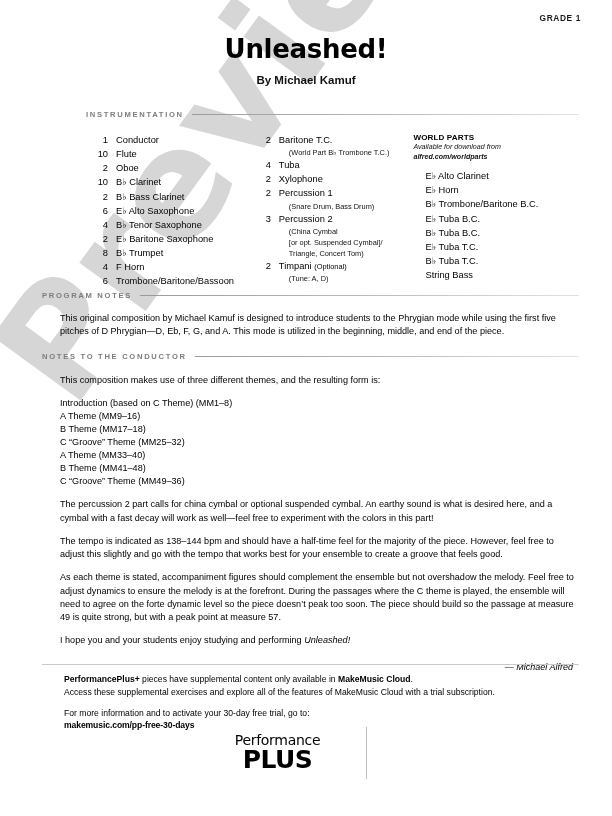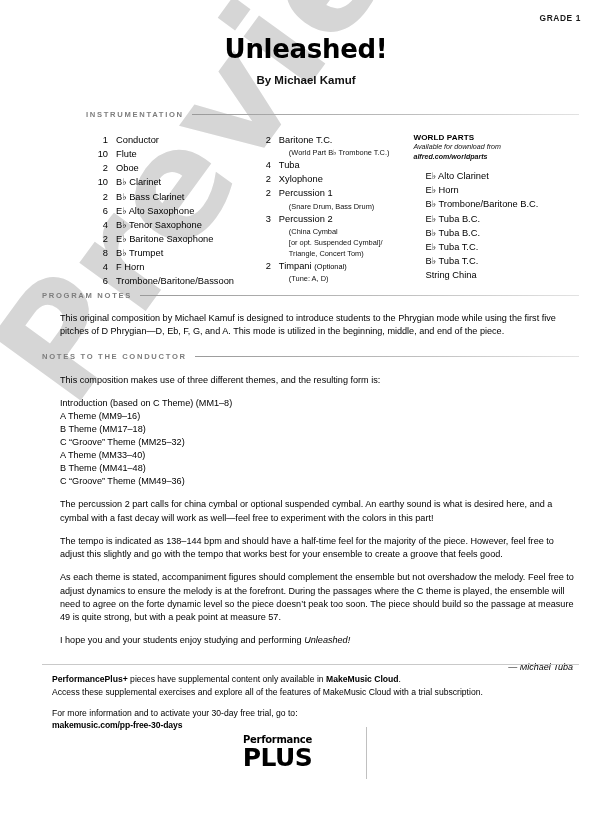--- a/index.html
+++ b/index.html
@@ -177,21 +177,21 @@
   .foot-rule {
     position: absolute;
     left: 42px;
     right: 33px;
     top: 664px;
     height: 1px;
     background: #c9c9c9;
   }
   .foot-sec {
     position: absolute;
-    left: 52px;
+    left: 64px;
     right: 33px;
     top: 673px;
   }
   .foot-p {
     font-size: 8.6px;
     line-height: 1.52;
     margin: 0;
   }
   .foot-p b { font-weight: 700; }
   .foot-gap { margin-top: 8px; }
@@ -203,22 +203,22 @@
     left: 0; right: 0;
     top: 727px;
     display: flex;
     align-items: center;
     justify-content: center;
     gap: 0;
   }
   .pp-logo { text-align: center; width: 120px; }
   .pp-logo .l1 {
     font-family: "DejaVu Sans", sans-serif;
-    font-size: 10px;
-    font-weight: 700;
+    font-size: 14px;
+    font-weight: 400;
     letter-spacing: -0.3px;
     line-height: 1;
     color: #000;
   }
   .pp-logo .l2 {
     font-family: "DejaVu Sans", sans-serif;
     font-size: 25px;
     font-weight: 700;
     letter-spacing: -0.5px;
     line-height: 1.05;
@@ -347,21 +347,21 @@
           <div class="wp-sub">Available for download from</div>
           <div class="wp-sub"><b>alfred.com/worldparts</b></div>
           <div class="wp-list">
             <div class="wp-item">E♭ Alto Clarinet</div>
             <div class="wp-item">E♭ Horn</div>
             <div class="wp-item">B♭ Trombone/Baritone B.C.</div>
             <div class="wp-item">E♭ Tuba B.C.</div>
             <div class="wp-item">B♭ Tuba B.C.</div>
             <div class="wp-item">E♭ Tuba T.C.</div>
             <div class="wp-item">B♭ Tuba T.C.</div>
-            <div class="wp-item">String China</div>
+            <div class="wp-item">String Bass</div>
           </div>
         </div>
 
       </div>
     </div>
 
     <div class="pn-sec">
       <div class="sec-head">
         <span class="lbl">PROGRAM NOTES</span>
         <span class="rule"></span>
@@ -384,21 +384,21 @@
           <div>B Theme (MM17–18)</div>
           <div>C “Groove” Theme (MM25–32)</div>
           <div>A Theme (MM33–40)</div>
           <div>B Theme (MM41–48)</div>
           <div>C “Groove” Theme (MM49–36)</div>
         </div>
         <p class="body-p" style="margin-bottom:10px">The percussion 2 part calls for china cymbal or optional suspended cymbal. An earthy sound is what is desired here, and a cymbal with a fast decay will work as well—feel free to experiment with the colors in this part!</p>
         <p class="body-p" style="margin-bottom:10px">The tempo is indicated as 138–144 bpm and should have a half-time feel for the majority of the piece. However, feel free to adjust this slightly and go with the tempo that works best for your ensemble to create a groove that feels good.</p>
         <p class="body-p" style="margin-bottom:10px">As each theme is stated, accompaniment figures should complement the ensemble but not overshadow the melody. Feel free to adjust dynamics to ensure the melody is at the forefront. During the passages where the C theme is played, the ensemble will need to agree on the forte dynamic level so the piece doesn’t peak too soon. The piece should build so the passage at measure 49 is quite strong, but with a peak point at measure 57.</p>
         <p class="body-p"><span>I hope you and your students enjoy studying and performing </span><i>Unleashed!</i></p>
-        <div class="signoff">— Michael Tuba</div>
+        <div class="signoff">— Michael Alfred</div>
       </div>
     </div>
 
     <div class="foot-rule"></div>
 
     <div class="foot-sec">
       <p class="foot-p"><b>PerformancePlus+</b><span> pieces have supplemental content only available in </span><b>MakeMusic Cloud</b><span>.</span></p>
       <p class="foot-p">Access these supplemental exercises and explore all of the features of MakeMusic Cloud with a trial subscription.</p>
       <p class="foot-p foot-gap">For more information and to activate your 30-day free trial, go to:</p>
       <div class="foot-url">makemusic.com/pp-free-30-days</div>

